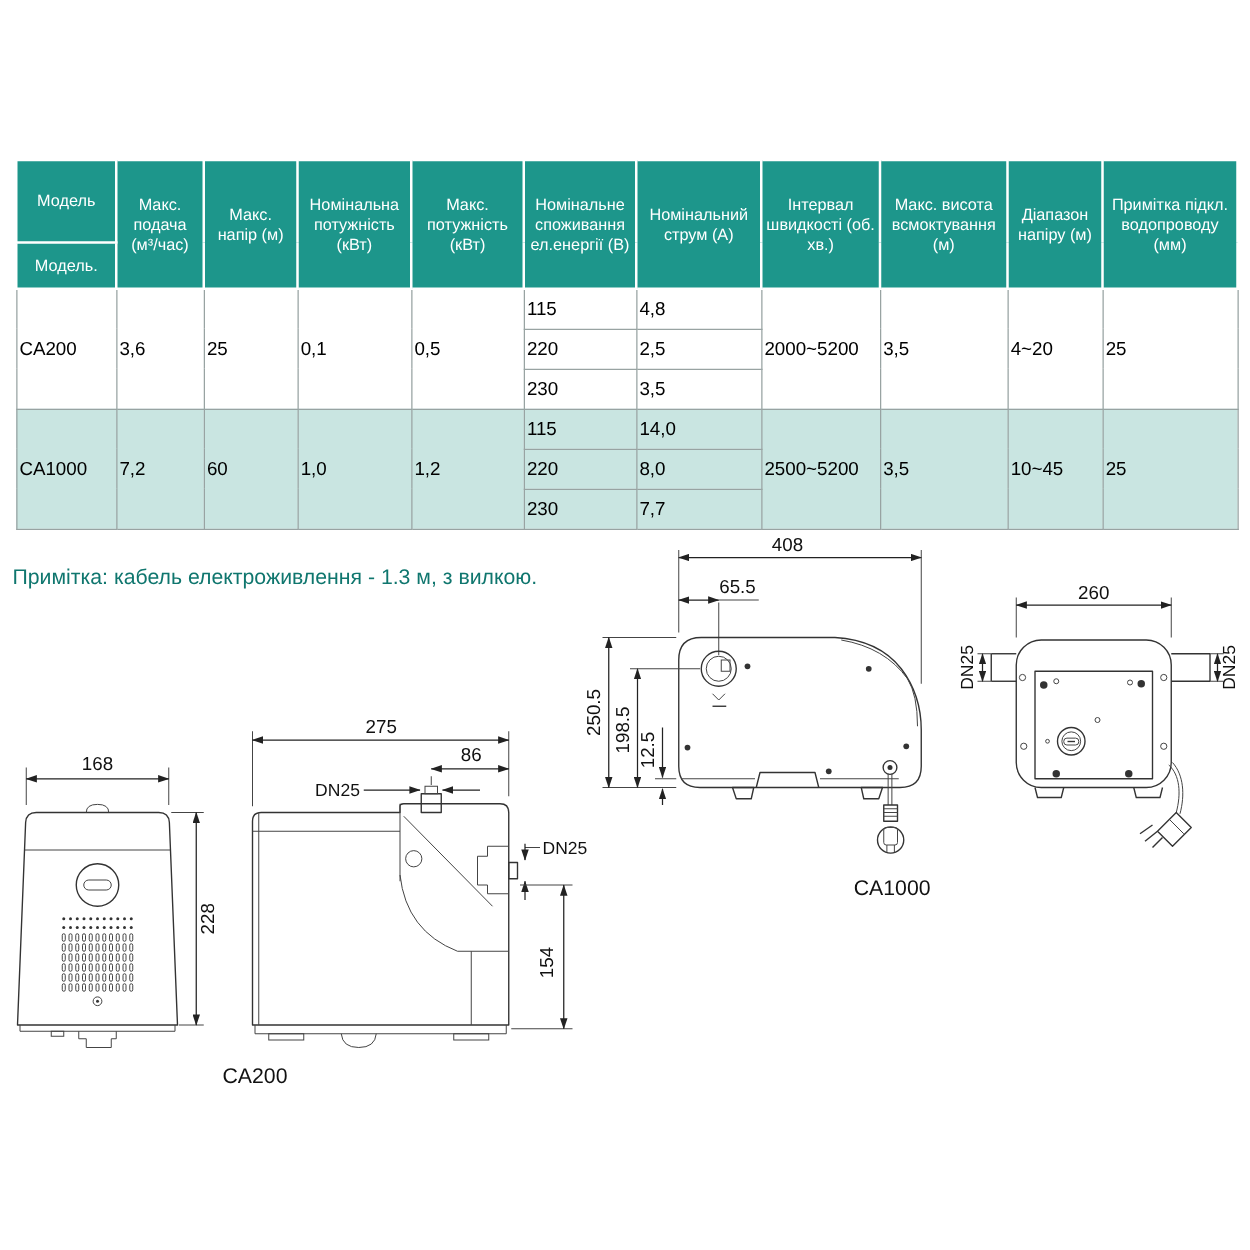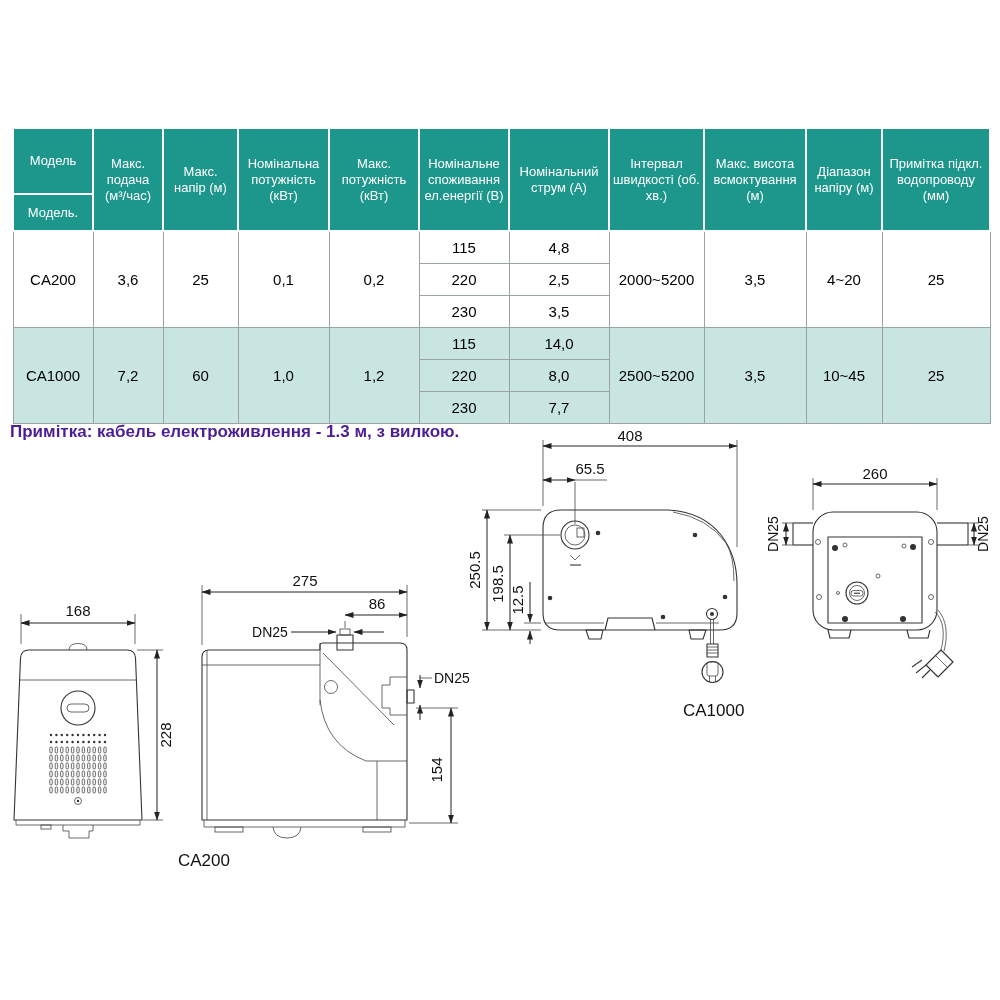--- a/index.html
+++ b/index.html
@@ -1,25 +1,25 @@
 <!DOCTYPE html>
 <html style="--hdr: #1d968b; --row2: #c9e5e1; --grid: #98a3a2;"><head>
 <meta charset="utf-8">
 <style>
   html,body{margin:0;padding:0;background:#fff;}
   body{width:1000px;height:1000px;position:relative;font-family:"Liberation Sans",sans-serif;overflow:hidden;}
   :root{--hdr:#1d968b;--row2:#c9e5e1;--grid:#98a3a2;}
   .spec-table{position:absolute;left:12px;top:127px;border-collapse:collapse;table-layout:fixed;}
   .spec-table th{background:var(--hdr);color:#fff;font-weight:400;font-size:13px;line-height:16px;border:2px solid #fff;padding:1px 2px;text-align:center;vertical-align:middle;}
-  .spec-table td{border:1px solid var(--grid);font-size:15px;color:#000;text-align:center;vertical-align:middle;padding:0 2px;background:#fff;}
+  .spec-table td{border:1px solid var(--grid);font-size:15px;color:#000;text-align:left;vertical-align:middle;padding:0 2px;background:#fff;}
   .spec-table tr.hr1 th{height:62px;}
   .spec-table tr.hr2 th{height:33px;}
   .spec-table tbody tr{height:32px;}
   .spec-table tbody tr.r2 td{background:var(--row2);}
-  .note{position:absolute;left:10px;top:422px;font-size:17px;font-weight:bold;color:#4c1d95;}
+  .note{position:absolute;left:10px;top:452px;font-size:17px;font-weight:normal;color:#0f766e;}
   .dwlabel{position:absolute;font-size:17px;color:#111;}
   svg{position:absolute;overflow:visible;}
   .ln{stroke:#333;stroke-width:1.1;fill:none;stroke-linejoin:round;}
   .lnt{stroke:#444;stroke-width:.8;fill:none;}
   .ext{stroke:#444;stroke-width:.8;fill:none;}
   .dim{stroke:#222;stroke-width:1;fill:none;marker-start:url(#ar);marker-end:url(#ar);}
   .dime{stroke:#222;stroke-width:1;fill:none;marker-end:url(#ar);}
   .dt{font-family:"Liberation Sans",sans-serif;font-size:14px;fill:#111;}
   .dt2{font-size:15px;}
   .dot{fill:#333;stroke:none;}
@@ -92,21 +92,21 @@
     <tr class="hr2">
       <th>Модель.</th>
     </tr>
   </thead>
   <tbody>
     <tr class="r1">
       <td rowspan="3">CA200</td>
       <td rowspan="3">3,6</td>
       <td rowspan="3">25</td>
       <td rowspan="3">0,1</td>
-      <td rowspan="3">0,2</td>
+      <td rowspan="3">0,5</td>
       <td>115</td>
       <td>4,8</td>
       <td rowspan="3">2000~5200</td>
       <td rowspan="3">3,5</td>
       <td rowspan="3">4~20</td>
       <td rowspan="3">25</td>
     </tr>
     <tr class="r1">
       <td>220</td>
       <td>2,5</td>

